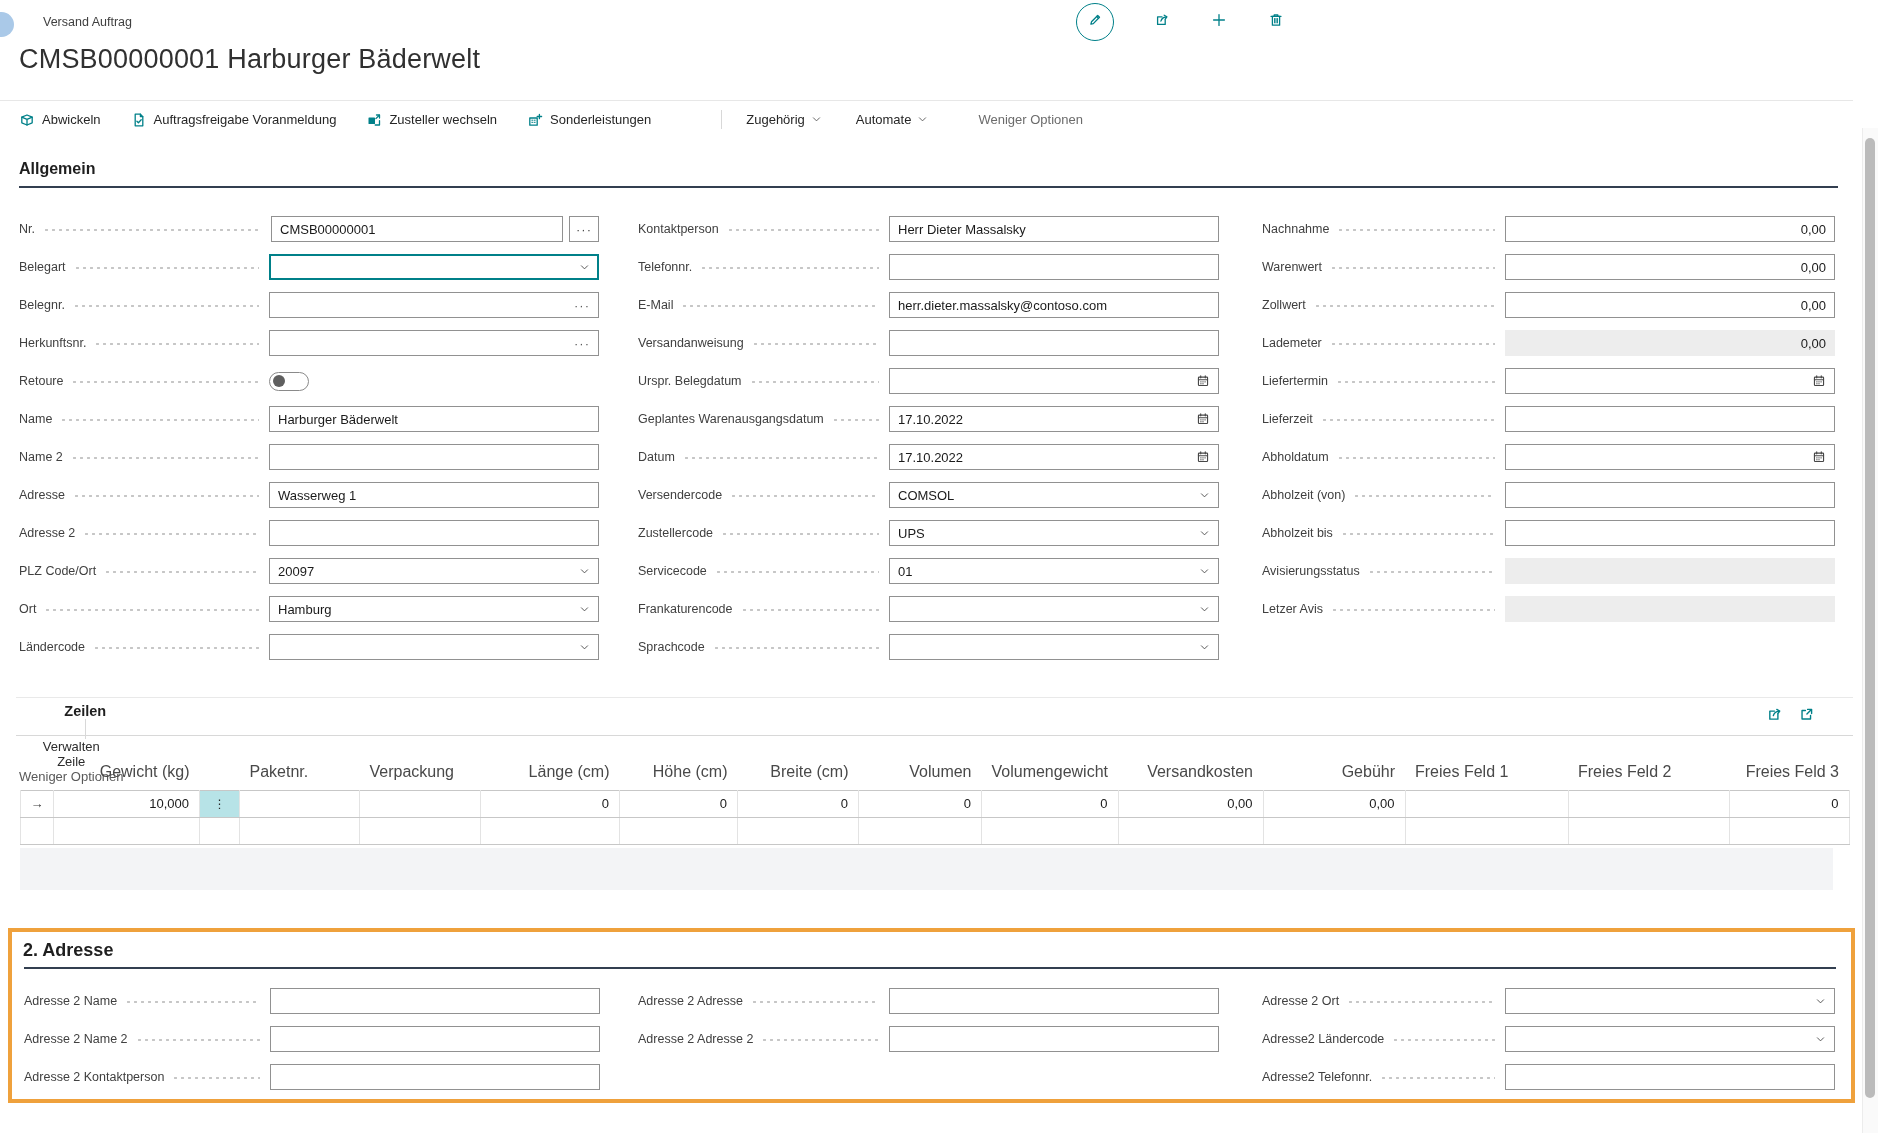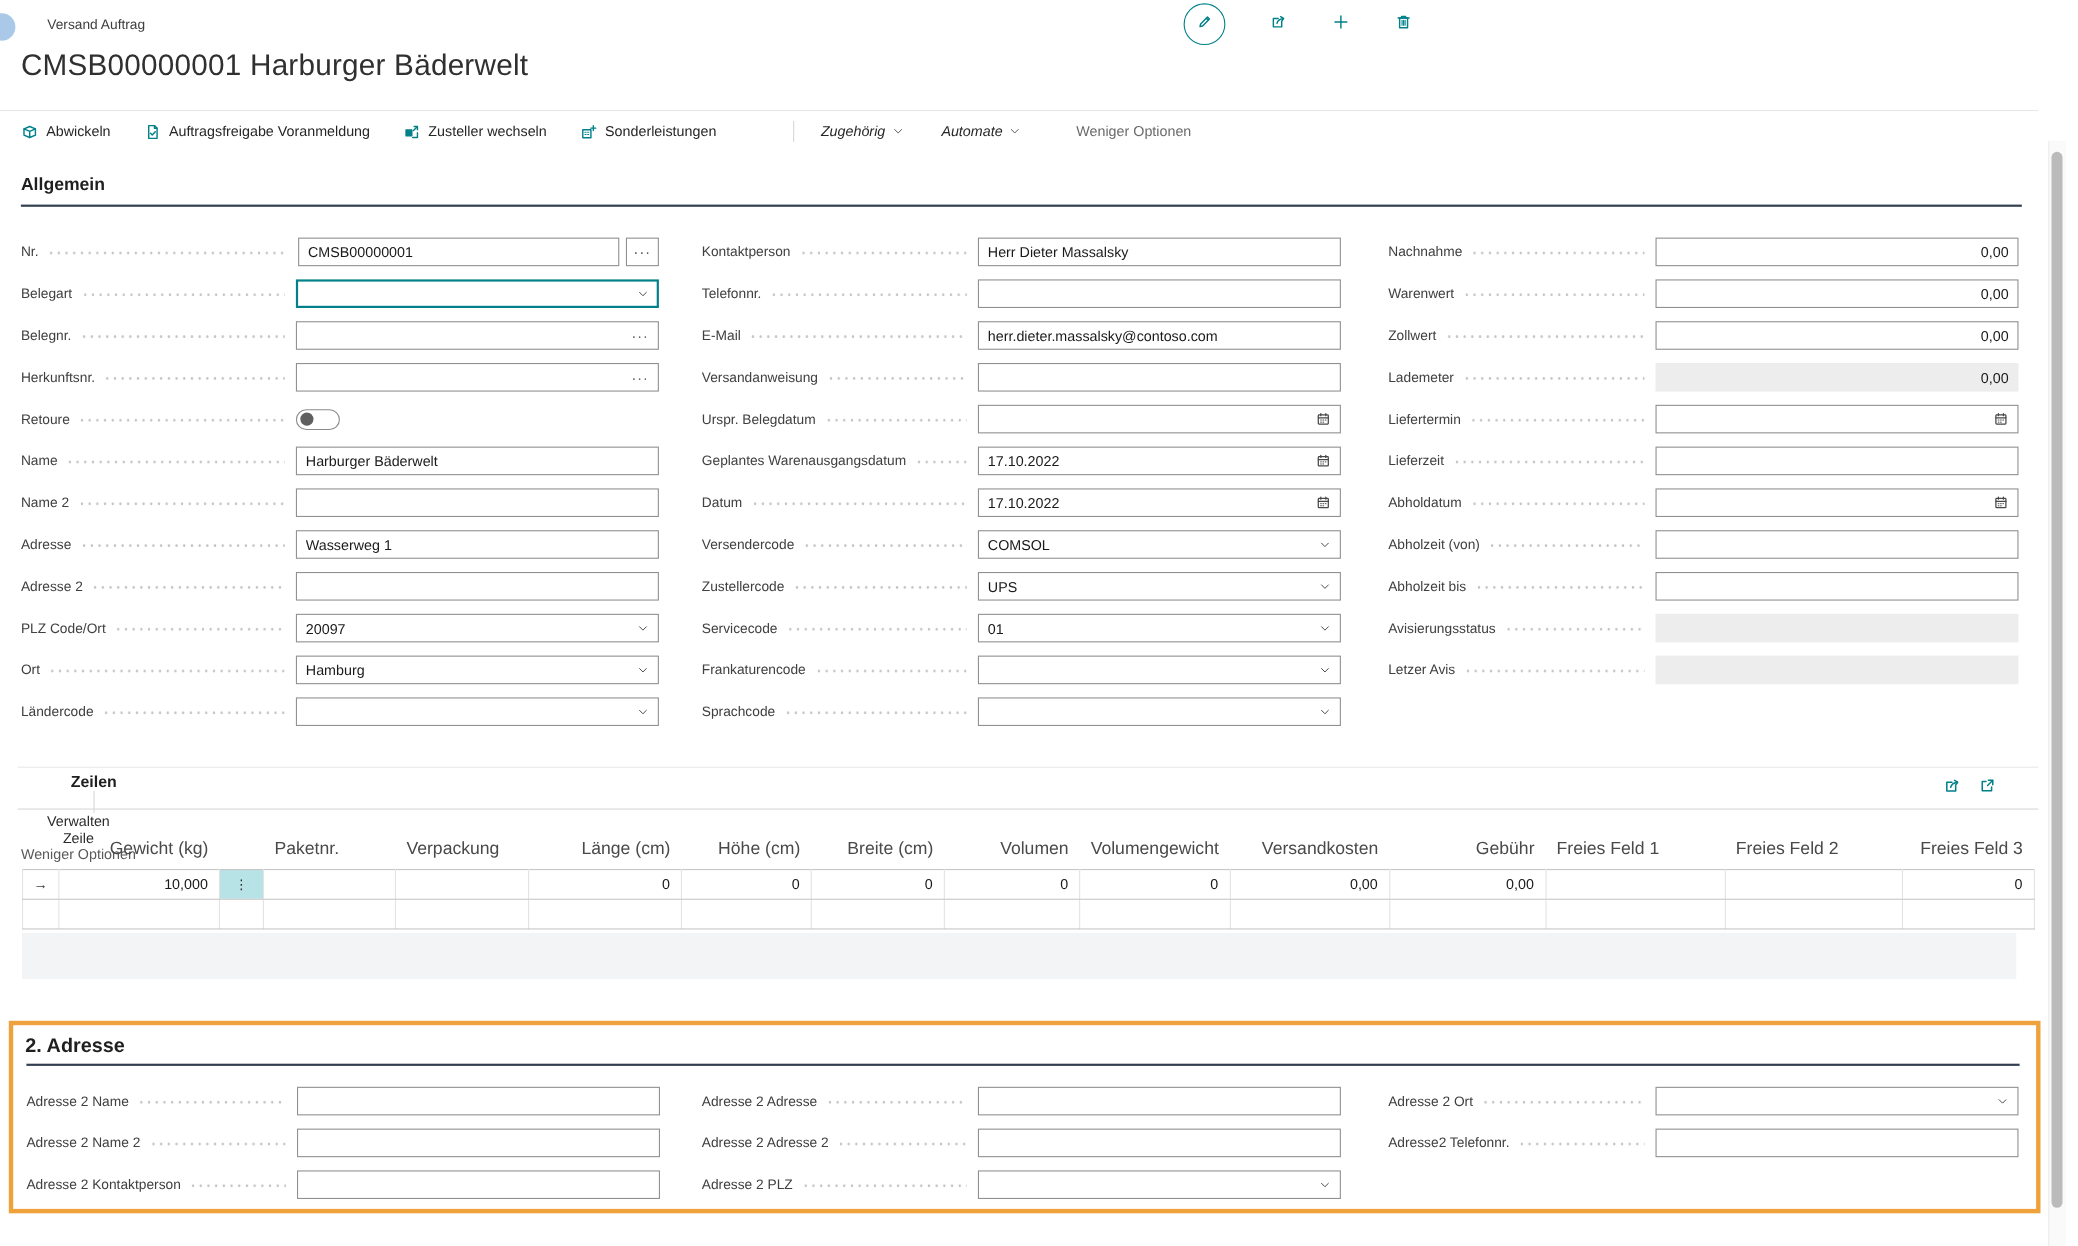--- a/index.html
+++ b/index.html
@@ -27,21 +27,21 @@
   svg{fill:none;stroke:currentColor;stroke-width:1.3;stroke-linecap:round;stroke-linejoin:round;}
 
   #page-title{left:19px;top:44px;font-size:27px;font-weight:300;color:#303030;letter-spacing:.2px;}
 
   
   #action-bar{left:0;top:100px;width:1853px;border-top:1px solid #E7E7E7;padding:9px 0 7px 19px;display:flex;align-items:center;font-size:13px;color:#262626;}
   .ab-item{display:flex;align-items:center;gap:7px;margin-right:30px;cursor:pointer;white-space:nowrap;}
   .ab-item .icn{color:var(--accent);width:16px;height:16px;display:flex;}
   .icn svg{width:16px;height:16px;}
   .ab-sep{width:1px;height:19px;background:#D8D8D8;margin:0 24px 0 40px;}
-  .ab-menu{display:flex;align-items:center;gap:6px;margin-right:34px;cursor:pointer;font-style:italic;}
+  .ab-menu{display:flex;align-items:center;gap:6px;margin-right:34px;cursor:pointer;}
   .ab-menu .chev{color:#555;width:11px;height:11px;display:flex;}
   .chev svg{width:11px;height:11px;}
   #ab-more{color:#6B6B6B;margin-left:16px;cursor:pointer;}
 
   
   .section-title{font-size:16px;font-weight:700;color:#1F1F1F;}
   .dark-rule{height:2px;background:var(--underline);}
   .hairline{height:1px;background:#E9E9E9;}
 
   
@@ -663,36 +663,36 @@
         <span class="fval"></span>
       </div>
     </div>
     <div class="frow">
       <label class="flabel">Adresse 2 Adresse 2</label>
       <div class="leader"></div>
       <div class="fbox">
         <span class="fval"></span>
       </div>
     </div>
-    <div class="frow">
-      <label class="flabel">Adresse 2 PLZ</label>
-      <div class="leader"></div>
-      <div class="fbox">
-        <span class="fval"></span>
-        <span class="icn sfx chev">
-          <svg viewBox="0 0 16 16">
-            <path d="M3.5 5.5L8 10l4.5-4.5"></path>
-          </svg>
-        </span>
-      </div>
-    </div>
   </div>
 <div class="fcol" id="addr2-col-3" style="left:1262px;top:988px;width:573px;">
     <div class="frow">
       <label class="flabel">Adresse 2 Ort</label>
+      <div class="leader"></div>
+      <div class="fbox">
+        <span class="fval"></span>
+        <span class="icn sfx chev">
+          <svg viewBox="0 0 16 16">
+            <path d="M3.5 5.5L8 10l4.5-4.5"></path>
+          </svg>
+        </span>
+      </div>
+    </div>
+    <div class="frow">
+      <label class="flabel">Adresse2 Ländercode</label>
       <div class="leader"></div>
       <div class="fbox">
         <span class="fval"></span>
         <span class="icn sfx chev">
           <svg viewBox="0 0 16 16">
             <path d="M3.5 5.5L8 10l4.5-4.5"></path>
           </svg>
         </span>
       </div>
     </div>

